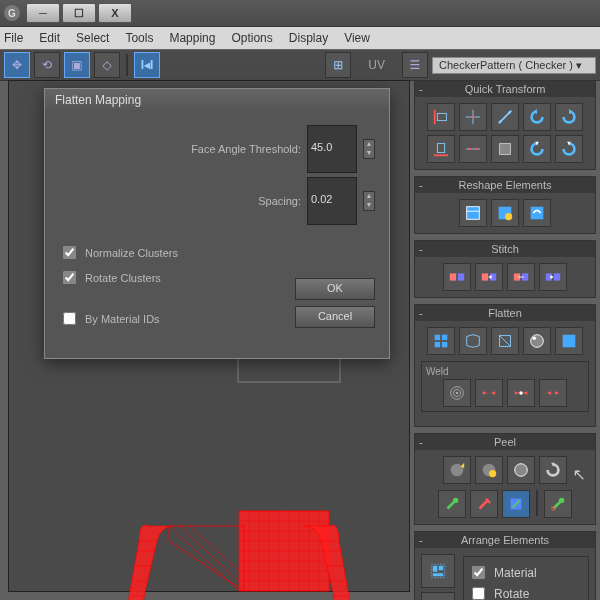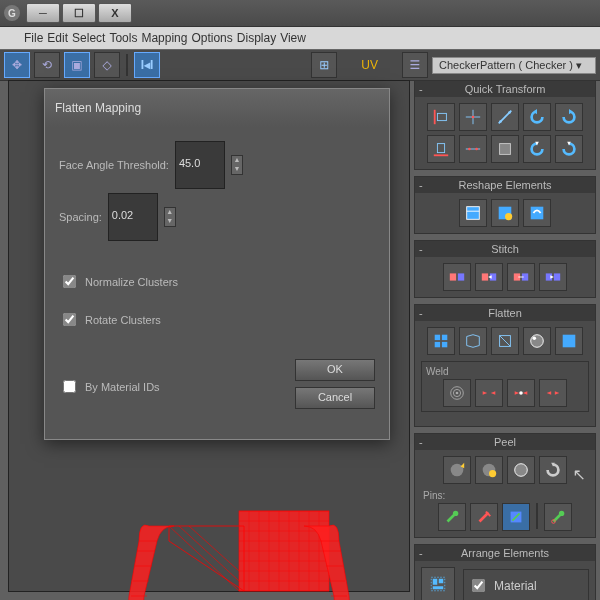--- a/index.html
+++ b/index.html
@@ -2,44 +2,44 @@
 <html><head>
 <meta charset="utf-8">
 <style>
 body{margin:0;font-family:"Segoe UI",Tahoma,sans-serif;font-size:12px;background:#888;color:#ccc;overflow:hidden}
 .window{width:600px;height:600px;background:#606060;position:relative}
 .titlebar{height:26px;background:linear-gradient(#5a5a5a,#4a4a4a);display:flex;align-items:center;padding:0 4px;border-bottom:1px solid #333}
 .titlebar .ico{width:16px;height:16px;background:#777;border-radius:50%;margin-right:6px;display:flex;align-items:center;justify-content:center;color:#ddd;font-size:10px;font-weight:bold}
 .title{color:#eee;font-size:13px;flex:1}
 .winbtns{display:flex;gap:2px}
 .winbtn{width:32px;height:18px;background:linear-gradient(#ddd,#aaa);border:1px solid #555;border-radius:2px;display:flex;align-items:center;justify-content:center;color:#333;font-size:11px;font-weight:bold}
-.menubar{height:22px;background:#d8d8d8;display:flex;align-items:center;padding:0 24px;gap:4px;color:#333;font-size:12px}
+.menubar{height:22px;background:#d8d8d8;display:flex;align-items:center;padding:0 4px;gap:16px;color:#333;font-size:12px}
 .toolbar1{height:30px;background:#4a4a4a;border-top:1px solid #666;border-bottom:1px solid #333;display:flex;align-items:center;padding:0 4px;gap:4px}
 .tbtn{width:24px;height:24px;border:1px solid #333;background:#555;display:flex;align-items:center;justify-content:center;color:#aad}
 .tbtn.active{background:#3a6ea5;border-color:#6af}
 .sep{width:2px;height:22px;background:#333;margin:0 2px}
 .canvas{position:absolute;top:80px;left:8px;right:190px;bottom:8px;background:#4a4a4a;border:1px solid #222}
 .uvbox{position:absolute;width:100px;height:80px;border:2px solid #666;left:228px;top:218px}
 .mesh{position:absolute;left:80px;top:370px;width:280px;height:220px}
 .sidepanel{position:absolute;right:4px;top:80px;width:182px;bottom:0;display:flex;flex-direction:column;gap:6px}
 .rollout{background:#4a4a4a;border:1px solid #333}
 .rollhdr{height:16px;background:#3a3a3a;display:flex;align-items:center;justify-content:center;color:#bbb;font-size:11px;position:relative}
 .rollhdr .min{position:absolute;left:4px}
 .rollbody{padding:6px;display:flex;flex-wrap:wrap;gap:4px;justify-content:center}
 .ibtn{width:26px;height:26px;border:1px solid #333;background:#555;display:flex;align-items:center;justify-content:center;font-size:14px}
 .ibtn svg{width:18px;height:18px}
 .dialog{position:absolute;left:44px;top:88px;width:344px;background:#555;border:1px solid #888;box-shadow:0 4px 16px rgba(0,0,0,0.5)}
-.dlg-title{height:22px;background:linear-gradient(#666,#555);padding:8px 10px;display:flex;align-items:center;color:#ddd;font-size:12px}
+.dlg-title{height:22px;background:linear-gradient(#666,#555);padding:0 10px;display:flex;align-items:center;color:#ddd;font-size:12px}
 .dlg-body{padding:14px;color:#bbb;font-size:11px}
-.field{display:flex;align-items:center;justify-content:flex-start;gap:6px;margin-bottom:4px}
+.field{display:flex;align-items:center;justify-content:flex-end;gap:6px;margin-bottom:4px}
 .field label{text-align:right}
 .spinner{width:42px;height:16px;background:#3a3a3a;border:1px solid #222;color:#ddd;padding:15px 3px;font-size:11px}
 .spbtns{width:10px;height:18px;background:#666;border:1px solid #333;font-size:7px;display:flex;flex-direction:column}
 .spbtns div{flex:1;text-align:center}
-.chk{display:flex;align-items:center;gap:6px;margin:19px 0}
+.chk{display:flex;align-items:center;gap:6px;margin:6px 0}
 .chk input{accent-color:#888}
 .dlg-btns{display:flex;flex-direction:column;gap:6px;position:absolute;right:14px;bottom:30px}
 .dbtn{width:78px;height:20px;background:linear-gradient(#777,#555);border:1px solid #333;color:#ddd;font-size:11px;text-align:center;line-height:18px}
 .texsel{background:#ccc;color:#333;border:1px solid #888;padding:1px 6px;font-size:11px;min-width:150px}
 .cursor{position:absolute;right:14px;top:465px;font-size:16px;pointer-events:none}
 .grp{border:1px solid #333;padding:4px;margin-top:2px}
 .grptitle{font-size:10px;color:#aaa;margin-bottom:2px}
 </style>
 </head>
 <body>
@@ -67,21 +67,21 @@
 
   <div class="toolbar1">
     <div class="tbtn active">✥</div>
     <div class="tbtn">⟲</div>
     <div class="tbtn active">▣</div>
     <div class="tbtn">◇</div>
     <div class="sep"></div>
     <div class="tbtn active" style="color:#9cf;font-weight:bold">I◂I</div>
     <div style="flex:1"></div>
     <div class="tbtn" style="color:#9cf">⊞</div>
-    <span style="color:#eab308;margin:0 20px">UV</span>
+    <span style="color:#a3a3a3;margin:0 13px">UV</span>
     <div class="tbtn">☰</div>
     <div class="texsel"><span>CheckerPattern  ( Checker )</span> ▾</div>
   </div>
 
   <div class="canvas">
     <div class="uvbox"></div>
     <svg class="mesh" viewBox="0 0 280 220">
       <g stroke="#ff0000" stroke-width="0.6" fill="#ff2020" fill-opacity="0.85">
         <rect x="150" y="60" width="90" height="80"></rect>
         <g stroke-width="0.4">
@@ -346,21 +346,20 @@
             </svg>
           </div>
         <div class="ibtn">
             <svg viewBox="0 0 20 20">
               <path d="M 4 10 A 6 6 0 1 0 10 4" fill="none" stroke="#ccc" stroke-width="3"></path>
               <polygon points="8,2 12,2 10,6" fill="#ccc"></polygon>
             </svg>
           </div>
       </div>
       <div style="padding:0 8px 6px 8px">
-        <div class="grptitle">Pins:</div>
         <div style="display:flex;gap:4px;justify-content:center">
           <div class="ibtn">
               <svg viewBox="0 0 20 20">
                 <line x1="5" y1="15" x2="15" y2="5" stroke="#5c5" stroke-width="3"></line>
                 <circle cx="14" cy="6" r="3" fill="#5c5"></circle>
               </svg>
             </div>
           <div class="ibtn">
               <svg viewBox="0 0 20 20">
                 <line x1="5" y1="15" x2="15" y2="5" stroke="#f55" stroke-width="3"></line>

